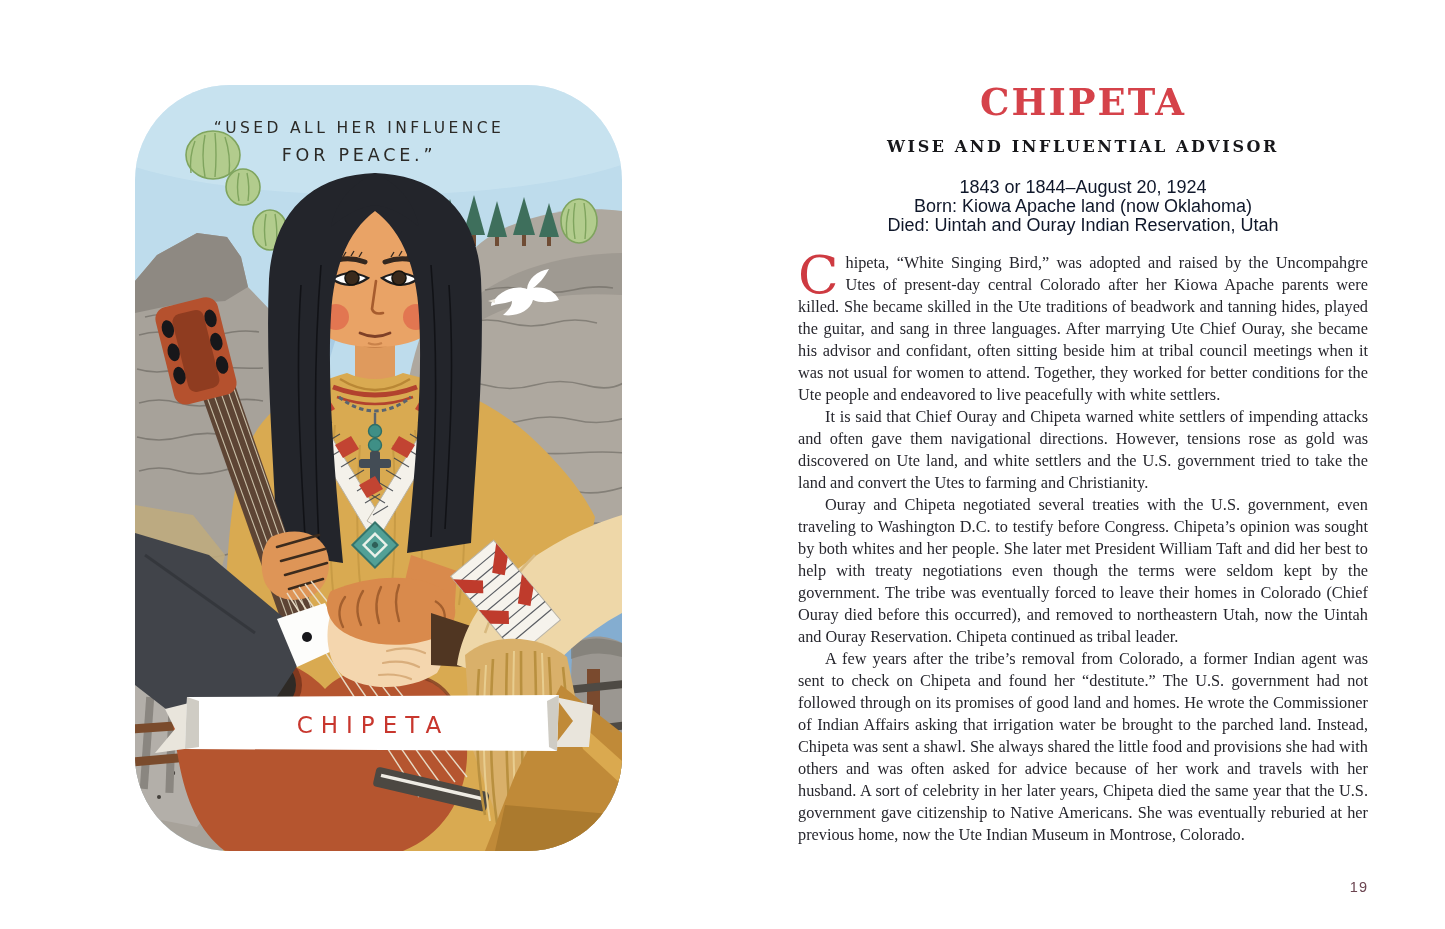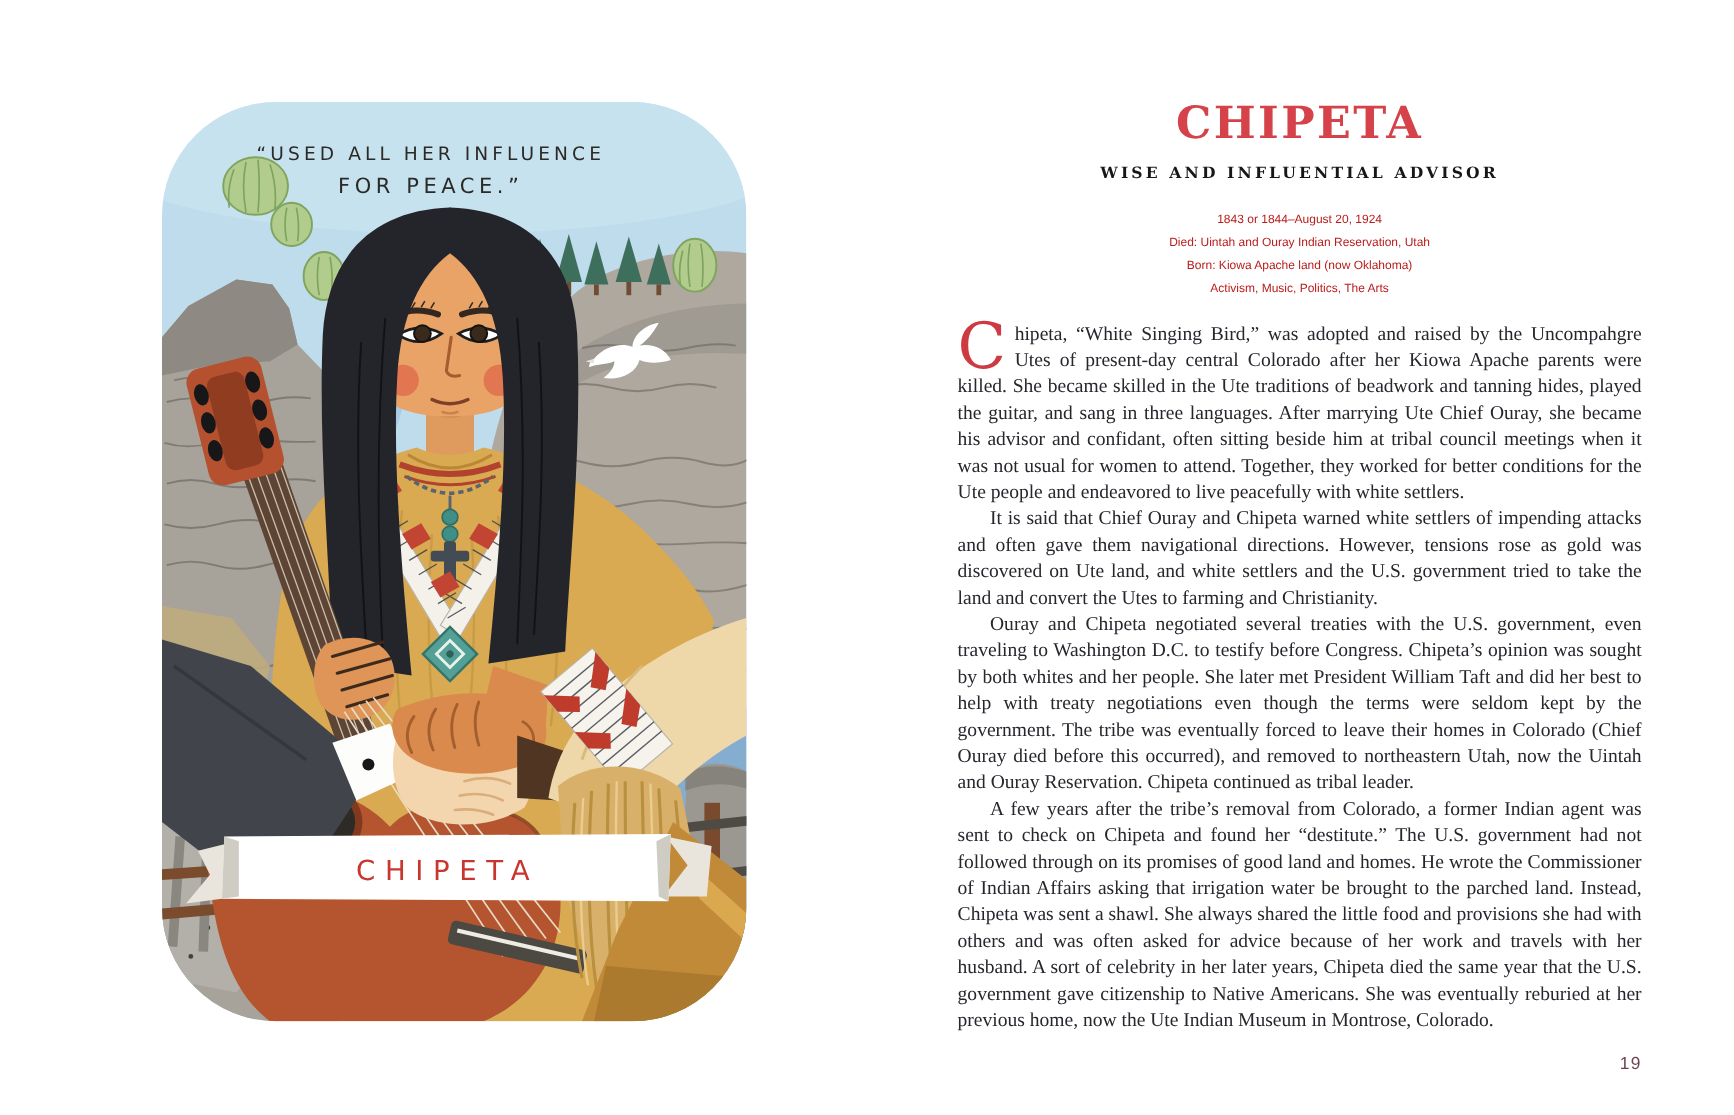--- a/index.html
+++ b/index.html
@@ -10,23 +10,23 @@
   }
   .spread{position:absolute;inset:0;}
   
   .illustration-card{position:absolute;left:135px;top:85px;width:487px;height:766px;}
   .illustration-card svg{display:block;}
   
   .article{position:absolute;left:798px;top:64px;width:570px;}
   .title{margin:16px 0 0 0;text-align:center;font-family:"DejaVu Serif",serif;font-weight:bold;
          font-size:37px;letter-spacing:2px;color:var(--accent-red);}
   .subtitle{margin:13px 0 0 0;text-align:center;font-family:"DejaVu Serif",serif;font-weight:bold;
-         font-size:13px;letter-spacing:2.6px;color:#17171a;}
+         font-size:16px;letter-spacing:2.6px;color:#17171a;}
   .meta{margin-top:22px;text-align:center;font-family:"Liberation Sans",sans-serif;
-         font-size:10px;line-height:19px;color:#b91c1c;}
+         font-size:18px;line-height:19px;color:#0f172a;}
   .script-quote{margin-top:11px;text-align:center;font-family:"DejaVu Serif",serif;font-style:italic;
          font-size:20px;letter-spacing:.4px;color:var(--quote-blue);}
   .body-text{margin-top:17px;font-size:16.3px;line-height:22px;color:#26262d;text-align:justify;
          -webkit-hyphens:auto;hyphens:auto;}
   .para{margin:0;}
   .para.indent{text-indent:27px;}
   .dropcap{float:left;font-family:"DejaVu Serif",serif;font-size:53px;line-height:41px;
          padding:2px 7px 0 0;color:#ce3a41;}
   .folio{position:absolute;left:798px;top:879px;width:570px;text-align:right;
          font-family:"Liberation Sans",sans-serif;font-size:14.5px;letter-spacing:1px;color:var(--folio-maroon);}
@@ -398,23 +398,22 @@
       </g>
     </svg>
   </div>
 
   <div class="article">
     <h1 class="title">CHIPETA</h1>
     <div class="subtitle">WISE AND INFLUENTIAL ADVISOR</div>
 
     <div class="meta">
       <div>1843 or 1844–August 20, 1924</div>
+      <div>Born: Kiowa Apache land (now Oklahoma)</div>
       <div>Died: Uintah and Ouray Indian Reservation, Utah</div>
-      <div>Born: Kiowa Apache land (now Oklahoma)</div>
-      <div>Activism, Music, Politics, The Arts</div>
     </div>
 
 
     <div class="body-text" lang="en">
       <p class="para"><span class="dropcap">C</span><span>hipeta, “White Singing Bird,” was adopted and raised by the Uncompahgre Utes of present-day central Colorado after her Kiowa Apache parents were killed. She became skilled in the Ute traditions of beadwork and tanning hides, played the guitar, and sang in three languages. After marrying Ute Chief Ouray, she became his advisor and confidant, often sitting beside him at tribal council meetings when it was not usual for women to attend. Together, they worked for better conditions for the Ute people and endeavored to live peacefully with white settlers.</span></p>
       <p class="para indent">It is said that Chief Ouray and Chipeta warned white settlers of impending attacks and often gave them navigational directions. However, tensions rose as gold was discovered on Ute land, and white settlers and the U.S. government tried to take the land and convert the Utes to farming and Christianity.</p>
       <p class="para indent">Ouray and Chipeta negotiated several treaties with the U.S. government, even traveling to Washington D.C. to testify before Congress. Chipeta’s opinion was sought by both whites and her people. She later met President William Taft and did her best to help with treaty negotiations even though the terms were seldom kept by the government. The tribe was eventually forced to leave their homes in Colorado (Chief Ouray died before this occurred), and removed to northeastern Utah, now the Uintah and Ouray Reservation. Chipeta continued as tribal leader.</p>
       <p class="para indent">A few years after the tribe’s removal from Colorado, a former Indian agent was sent to check on Chipeta and found her “destitute.” The U.S. government had not followed through on its promises of good land and homes. He wrote the Commissioner of Indian Affairs asking that irrigation water be brought to the parched land. Instead, Chipeta was sent a shawl. She always shared the little food and provisions she had with others and was often asked for advice because of her work and travels with her husband. A sort of celebrity in her later years, Chipeta died the same year that the U.S. government gave citizenship to Native Americans. She was eventually reburied at her previous home, now the Ute Indian Museum in Montrose, Colorado.</p>
     </div>
   </div>

